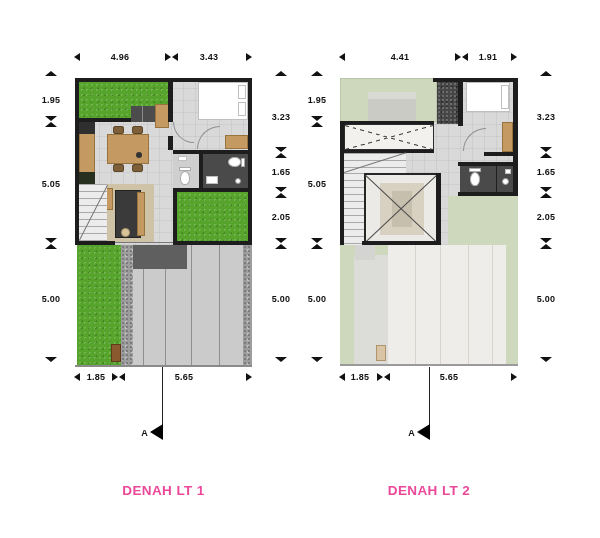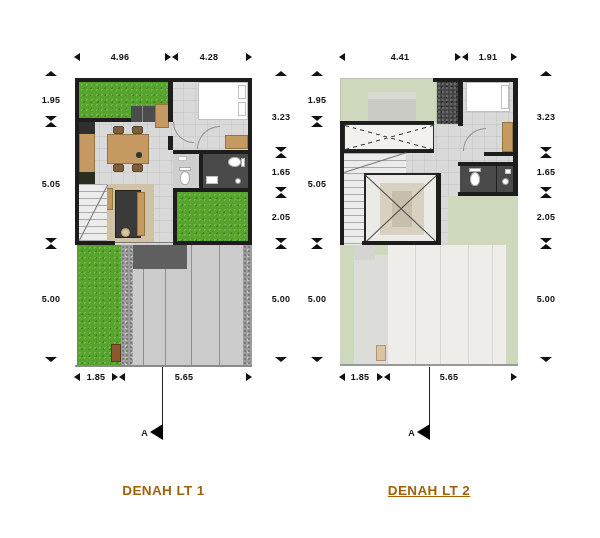--- a/index.html
+++ b/index.html
@@ -1,21 +1,21 @@
 <!DOCTYPE html>
 <html><head>
 <meta charset="utf-8">
 <style>
   html,body{margin:0;padding:0;background:#fff;}
   .canvas{position:relative;width:600px;height:538px;background:#ffffff;overflow:hidden;
           font-family:"Liberation Sans",sans-serif;}
   .abs{position:absolute;box-sizing:border-box;}
   .lbl{position:absolute;font:bold 9px "Liberation Sans",sans-serif;color:#111;
        text-align:center;letter-spacing:.2px;box-sizing:border-box;}
-  .title{position:absolute;font:bold 13.5px "Liberation Sans",sans-serif;color:#a16207;
+  .title{position:absolute;font:bold 13.5px "Liberation Sans",sans-serif;color:#ec4899;
          text-align:center;letter-spacing:.4px;}
   .wall{position:absolute;background:#1d1d1d;}
   .tile{background-color:#d9d9d9;
         background-image:repeating-linear-gradient(0deg,rgba(0,0,0,.05) 0 1px,transparent 1px 12px),
                          repeating-linear-gradient(90deg,rgba(0,0,0,.05) 0 1px,transparent 1px 12px);}
   .grass{background-color:#57a42d;
          background-image:radial-gradient(rgba(255,255,255,.18) 1px,transparent 1px),
                           radial-gradient(rgba(0,0,0,.18) 1px,transparent 1px);
          background-size:5px 5px,7px 7px;background-position:0 0,2px 3px;}
   .sage{background-color:#cdd8bd;}
@@ -214,21 +214,21 @@
     <div class="abs" style="left:0;top:286px;width:178px;height:2px;background:#9a9a9a;"></div>
 
     <div class="wall" style="left:93px;top:0;width:85px;height:4px;"></div>
     <div class="wall" style="left:173px;top:0;width:5px;height:118px;"></div>
   </div>
 
   <div>
     <span class="tri-left" style="left:74px;top:53px;"></span>
     <span class="lbl" style="left:80px;top:52px;width:80px;">4.96</span>
     <span class="tick-h" style="left:165px;top:53px;"></span>
-    <span class="lbl" style="left:178px;top:52px;width:62px;">4.28</span>
+    <span class="lbl" style="left:178px;top:52px;width:62px;">3.43</span>
     <span class="tri-right" style="left:246px;top:53px;"></span>
   </div>
 
   <div>
     <span class="tri-left" style="left:74px;top:373px;"></span>
     <span class="lbl" style="left:78px;top:372px;width:36px;">1.85</span>
     <span class="tick-h" style="left:112px;top:373px;"></span>
     <span class="lbl" style="left:126px;top:372px;width:116px;">5.65</span>
     <span class="tri-right" style="left:246px;top:373px;"></span>
   </div>
@@ -298,15 +298,15 @@
     <div class="sec-tri" style="left:150px;top:424px;"></div>
     <span class="lbl" style="left:130px;top:428px;width:18px;text-align:right;">A</span>
   </div>
   <div>
     <div class="secline" style="left:429px;top:367px;height:65px;"></div>
     <div class="sec-tri" style="left:417px;top:424px;"></div>
     <span class="lbl" style="left:397px;top:428px;width:18px;text-align:right;">A</span>
   </div>
 
   <div class="title" style="left:75px;top:483px;width:177px;">DENAH LT 1</div>
-  <div class="title" style="left:340px;top:483px;width:178px;text-decoration:underline;">DENAH LT 2</div>
+  <div class="title" style="left:340px;top:483px;width:178px;">DENAH LT 2</div>
 
 </div>
 
 </body></html>

